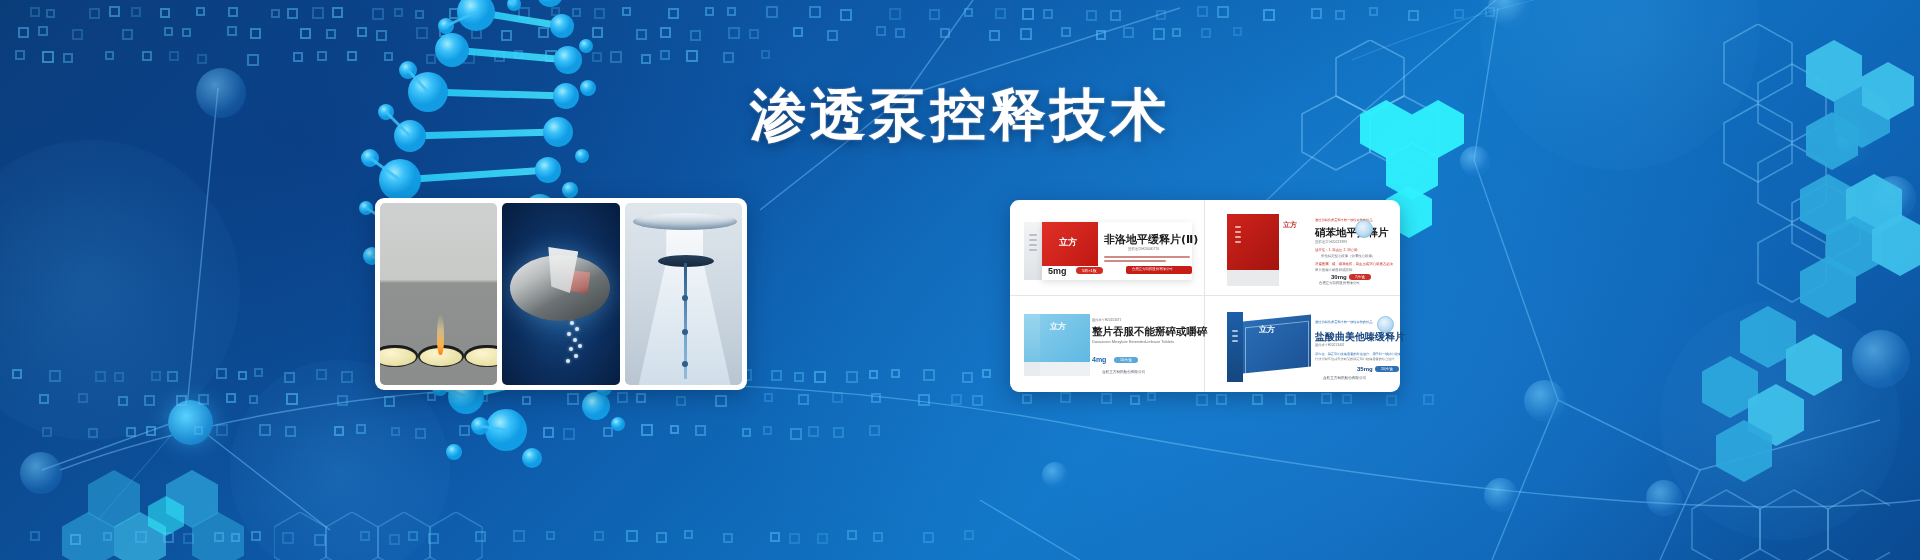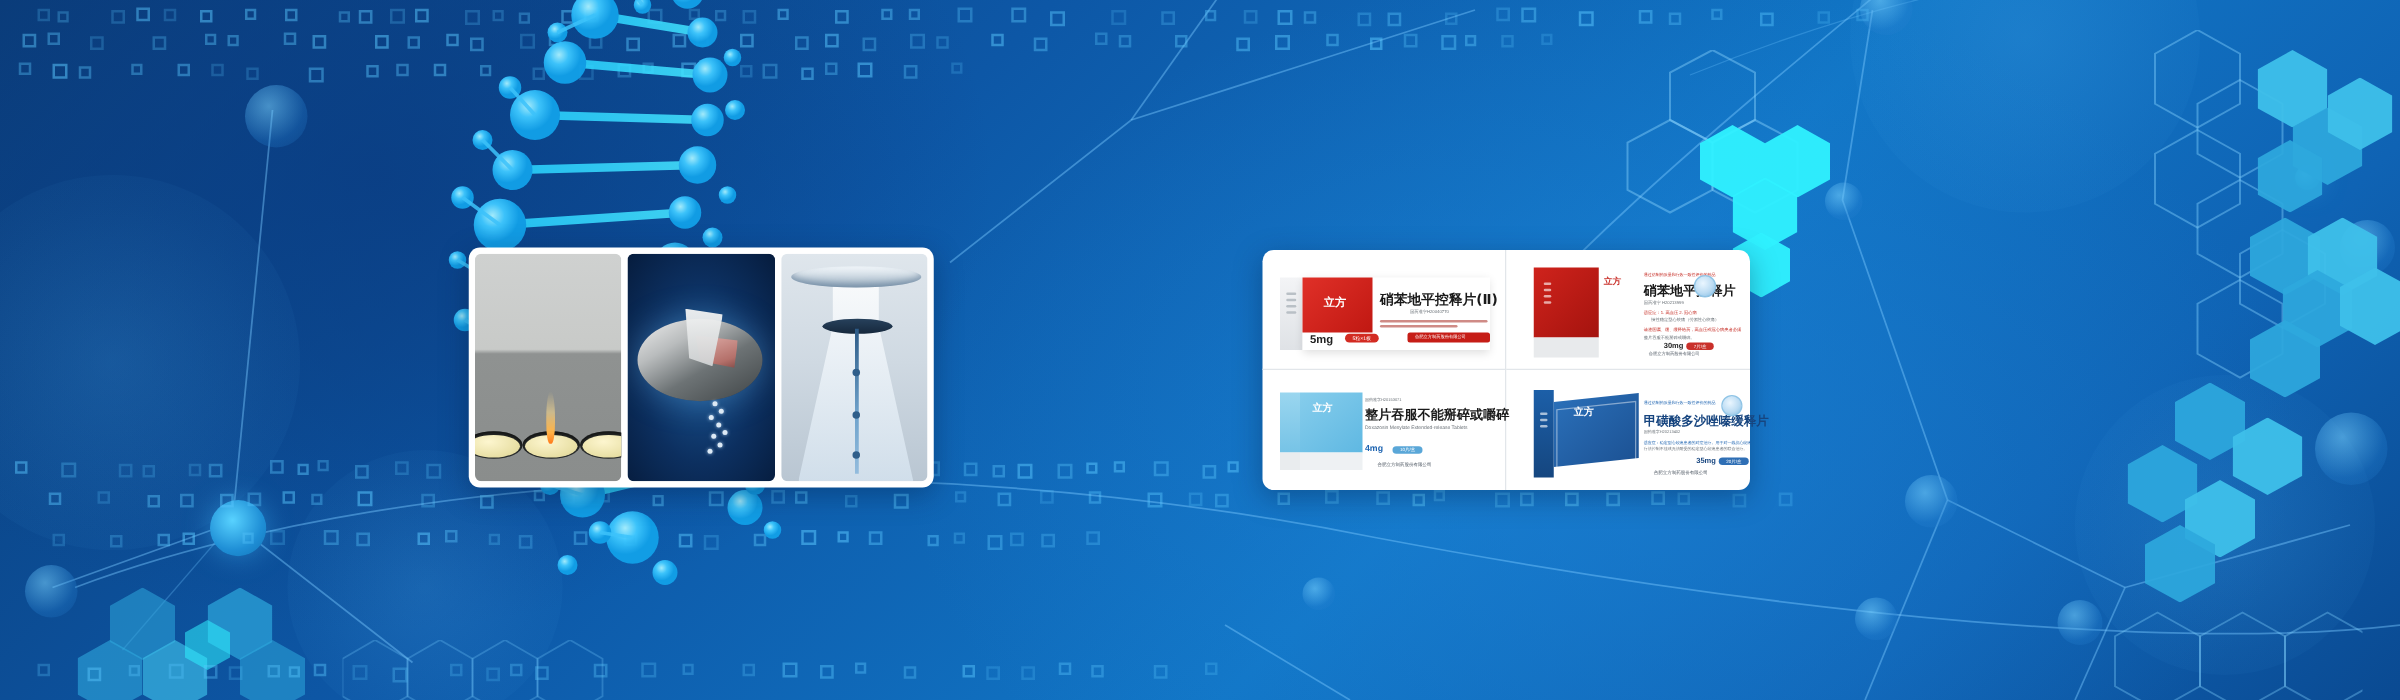--- a/index.html
+++ b/index.html
@@ -666,20 +666,21 @@
       <line x1="70" y1="198" x2="100" y2="220"></line>
       <line x1="66" y1="248" x2="96" y2="266"></line>
       <line x1="72" y1="296" x2="100" y2="312"></line>
       <line x1="86" y1="340" x2="114" y2="356"></line>
       <line x1="106" y1="384" x2="136" y2="398"></line>
       <line x1="140" y1="428" x2="166" y2="436"></line>
       <line x1="180" y1="466" x2="206" y2="470"></line>
     </g>
   </svg>
 
+  <div id="title">渗透泵控释技术</div>
 
   <div id="photos">
 
     <div class="photo p1">
       <span class="bg"></span>
       <span class="hole" style="left:-8px;"></span>
       <span class="pill" style="left:-6px;"></span>
       <span class="hole" style="left:38px;"></span>
       <span class="pill" style="left:40px;"></span>
       <span class="hole" style="left:84px;"></span>
@@ -722,21 +723,21 @@
       <div class="carton" style="left:14px; top:22px; width:168px; height:58px;">
         <span class="side">
           <span class="micro" style="left:5px; top:12px; width:8px;"></span>
           <span class="micro" style="left:5px; top:17px; width:8px;"></span>
           <span class="micro" style="left:5px; top:22px; width:8px;"></span>
           <span class="micro" style="left:5px; top:27px; width:8px;"></span>
         </span>
         <span class="face">
           <span class="band" style="left:0; top:0; width:56px; height:44px; background:linear-gradient(135deg,#e03028,#c01812);"></span>
           <span class="logo" style="left:17px; top:14px; font-size:9px;">立方</span>
-          <span class="cname" style="left:62px; top:10px; font-size:11px;">硝苯地平控释片(Ⅱ)</span>
+          <span class="cname" style="left:62px; top:10px; font-size:11px;">非洛地平缓释片(Ⅱ)</span>
           <span class="csub" style="left:86px; top:25px; font-size:3.4px;">国药准字H20040770</span>
           <span class="micro red" style="left:62px; top:34px; width:86px;"></span>
           <span class="micro red" style="left:62px; top:38px; width:62px;"></span>
           <span class="dose" style="left:6px; top:44px; font-size:9px;">5mg</span>
           <span class="pill-tag" style="left:34px; top:45px; font-size:4px; background:#d32b22;">5粒×1板</span>
           <span class="band" style="left:84px; top:44px; width:66px; height:8px; background:#c61d16; border-radius:2px;"></span>
           <span class="firm" style="left:90px; top:45px; font-size:3.4px; color:#fff;">合肥立方制药股份有限公司</span>
         </span>
       </div>
     </div>
@@ -790,21 +791,21 @@
         <span class="band" style="left:0; top:2px; width:16px; height:70px; background:linear-gradient(180deg,#1c5fa8,#15467f);">
           <span class="micro white" style="left:5px; top:18px; width:6px;"></span>
           <span class="micro white" style="left:5px; top:23px; width:6px;"></span>
           <span class="micro white" style="left:5px; top:28px; width:6px;"></span>
         </span>
         <span class="band" style="left:16px; top:8px; width:68px; height:52px; background:linear-gradient(140deg,#2a6fb8,#1c5294); transform:skewY(-6deg);"></span>
         <span class="band" style="left:18px; top:14px; width:64px; height:50px; border:1px solid rgba(255,255,255,.45); transform:skewY(-6deg);"></span>
         <span class="face" style="left:86px; top:0; background:transparent; box-shadow:none;">
           <span class="logo" style="left:-54px; top:14px; font-size:8px; color:#fff;">立方</span>
           <span class="cblue" style="left:2px; top:10px; font-size:3.2px;">通过仿制药质量和疗效一致性评价的药品</span>
-          <span class="cname" style="left:2px; top:20px; font-size:10px; color:#17457f;">甲磺酸多沙唑嗪缓释片</span>
+          <span class="cname" style="left:2px; top:20px; font-size:10px; color:#17457f;">盐酸曲美他嗪缓释片</span>
           <span class="csub" style="left:2px; top:33px; font-size:3.2px;">国药准字H20213402</span>
           <span class="cblue" style="left:2px; top:42px; font-size:3.2px;">适应症：稳定型心绞痛患者的对症治疗。用于对一线抗心绞痛</span>
           <span class="csub" style="left:2px; top:47px; font-size:3.2px;">疗法控制不佳或无法耐受的稳定型心绞痛患者的联合治疗。</span>
           <span class="dose" style="left:44px; top:56px; font-size:6px; color:#17457f;">35mg</span>
           <span class="pill-tag" style="left:62px; top:56px; font-size:3.6px; background:#2f6fb5;">20片/盒</span>
           <span class="seal" style="left:64px; top:6px; width:17px; height:17px;"></span>
           <span class="firm" style="left:10px; top:66px; font-size:3.6px;">合肥立方制药股份有限公司</span>
         </span>
       </div>
     </div>

